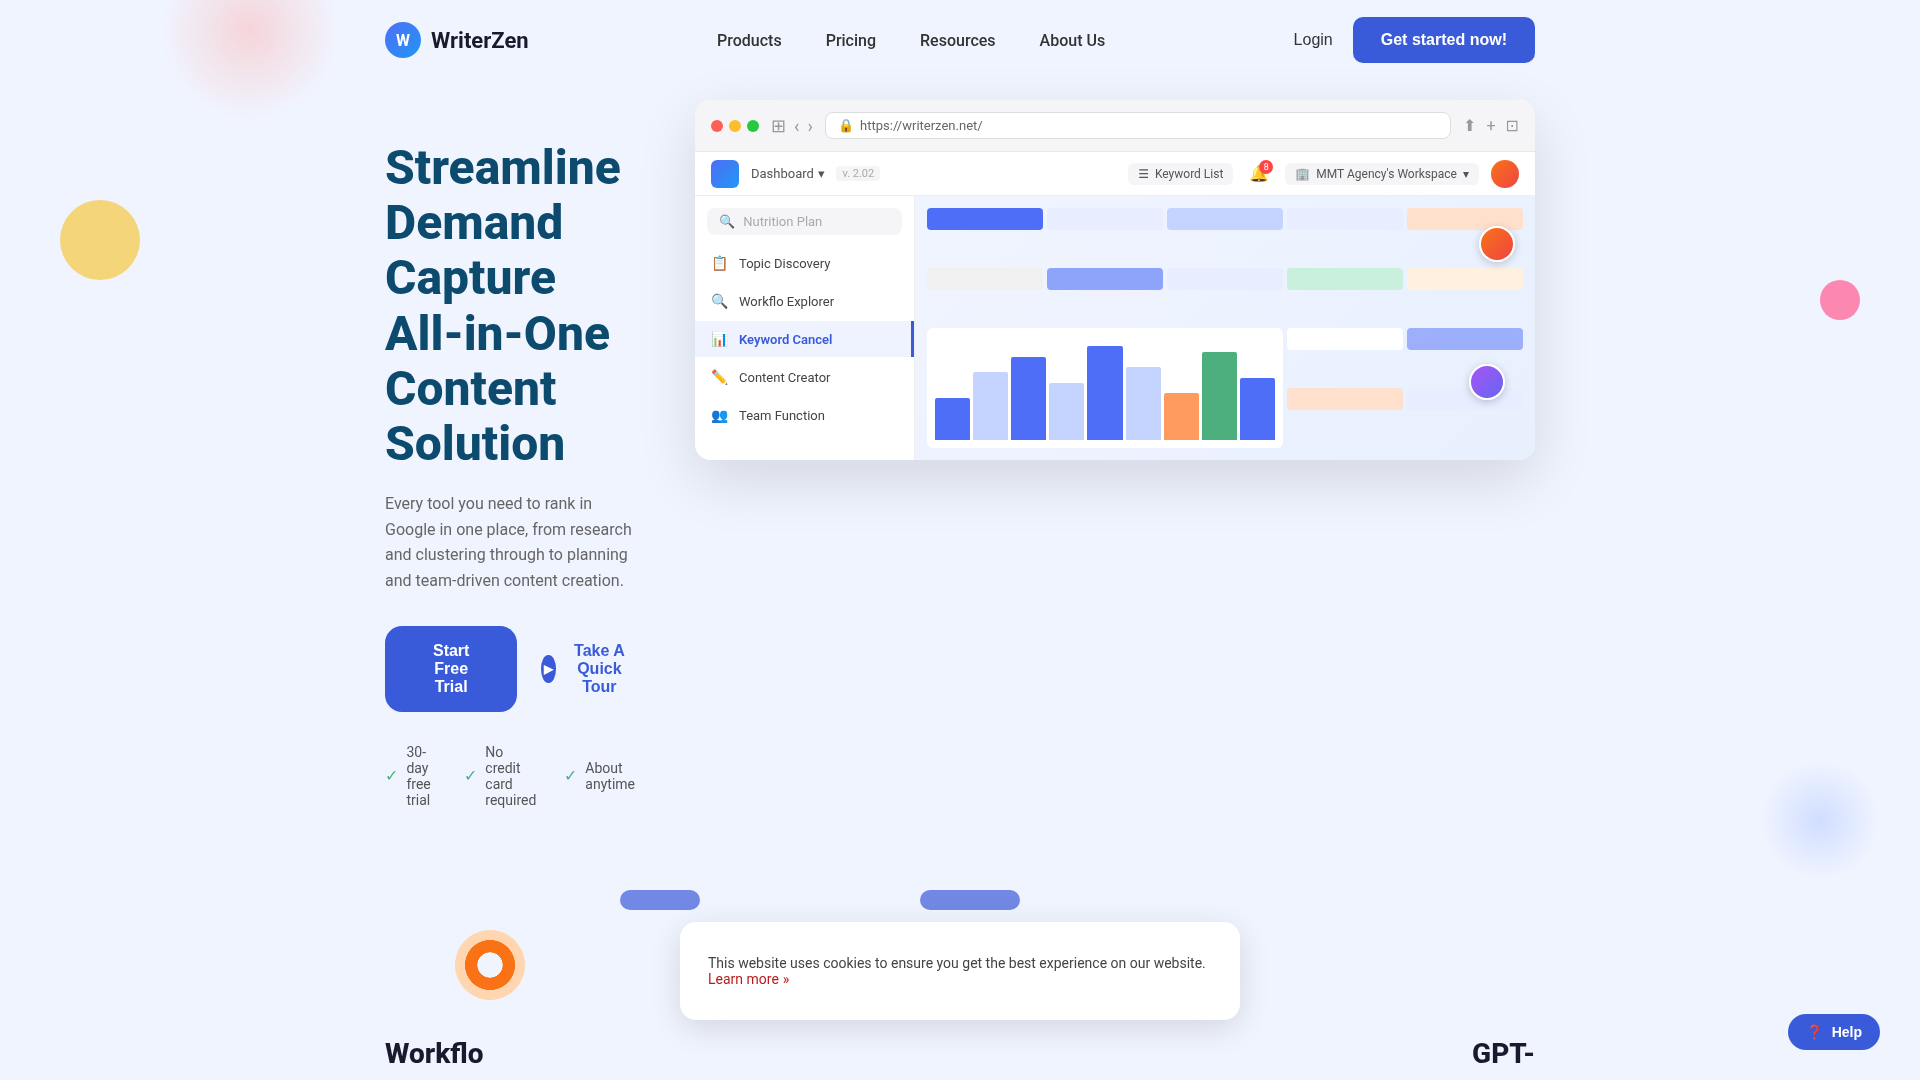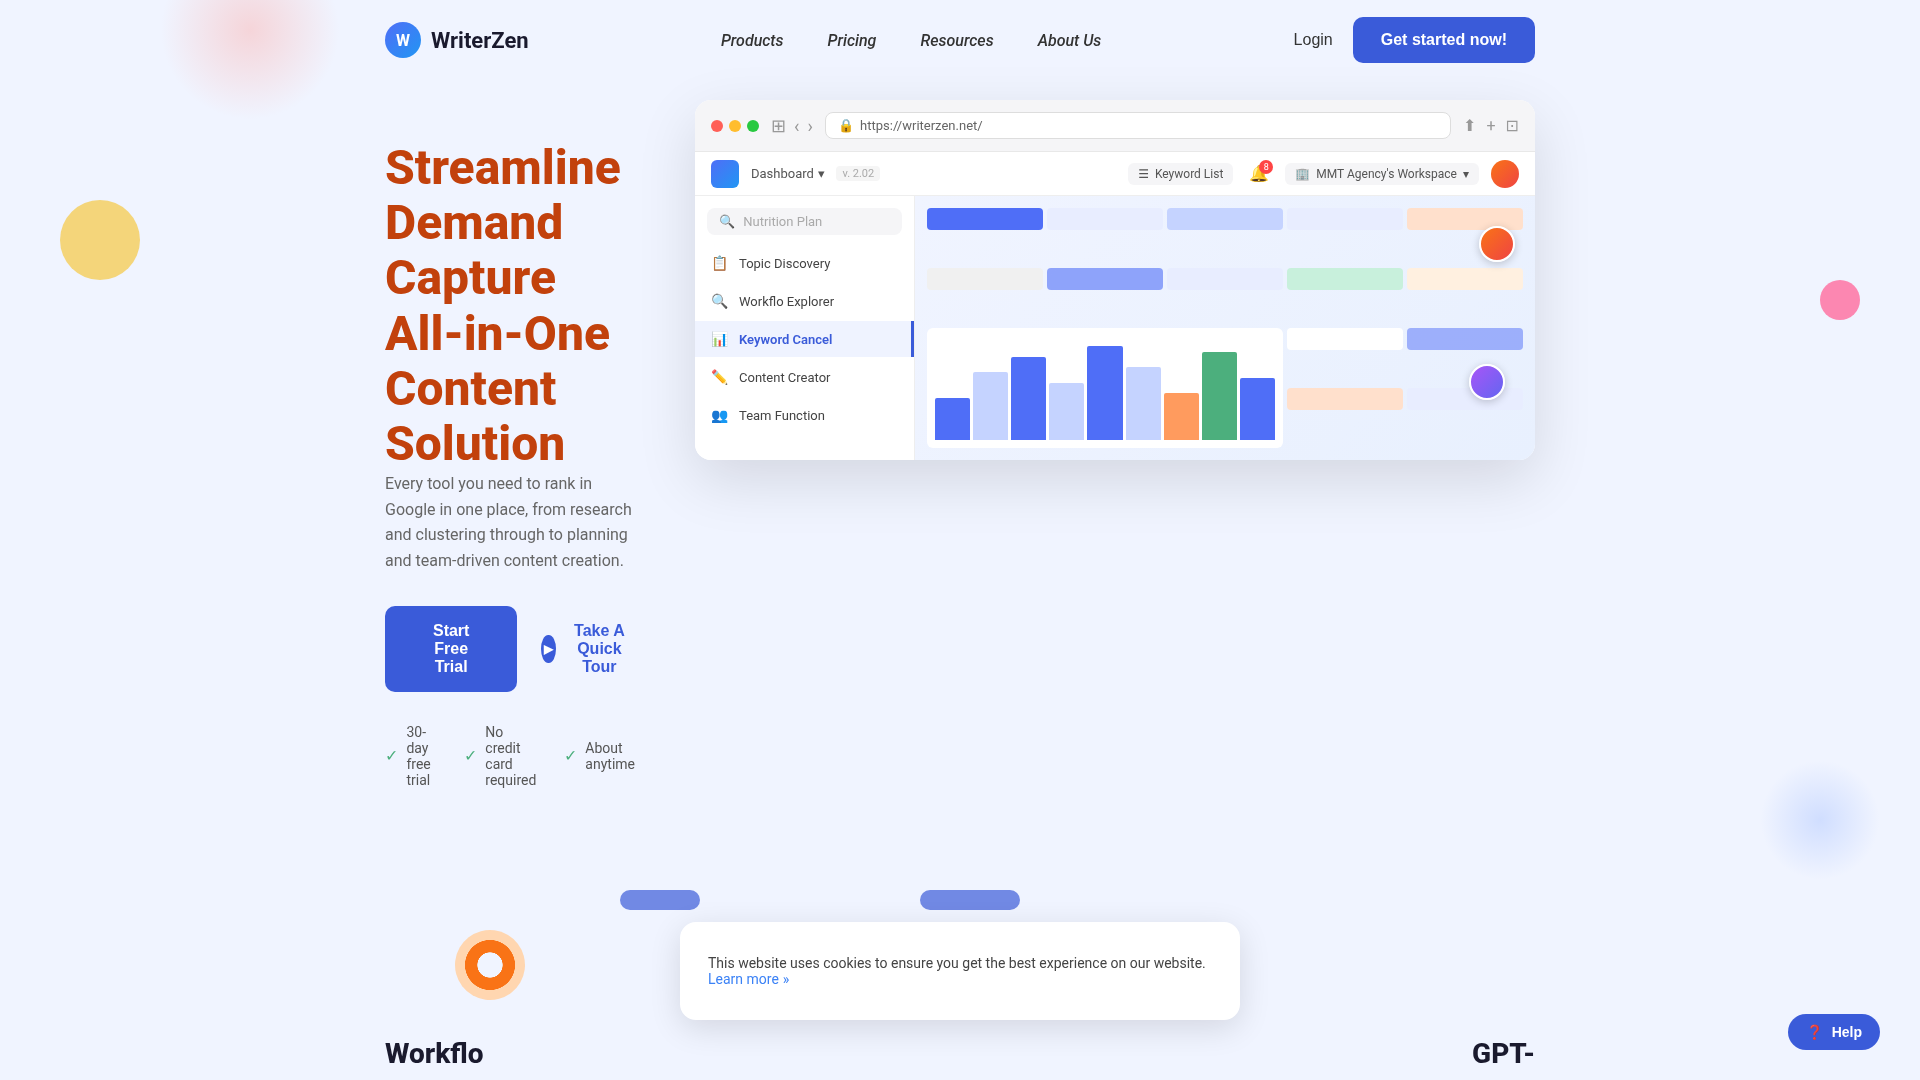--- a/index.html
+++ b/index.html
@@ -74,21 +74,20 @@
     .logo-text {
       font-size: 22px;
       font-weight: 700;
       color: #1a1a2e;
     }
     .nav-links {
       display: flex;
       align-items: flex-end;
       gap: 44px;
       list-style: none;
-      font-style: italic;
     }
     .nav-links a {
       text-decoration: none;
       color: #333;
       font-size: 16px;
       font-weight: 500;
       cursor: pointer;
     }
     .nav-right {
       display: flex;
@@ -360,41 +359,42 @@
     }
     .hero-wrapper {
       display: flex;
       align-items: flex-start;
       width: 100%;
       max-width: 1150px;
     }
     .hero-heading {
       font-size: 48px;
       font-weight: 800;
-      color: #c2410c;
+      color: #0c4a6e;
       line-height: 1.15;
+      margin-bottom: 20px;
     }
     .hero-desc {
       font-size: 16px;
       color: #666;
       line-height: 1.6;
       margin-bottom: 32px;
       max-width: 380px;
     }
     .hero-btns {
       display: flex;
       align-items: center;
       gap: 24px;
       margin-bottom: 32px;
     }
     .start-trial-btn {
       background: #3a5bd9;
       color: white;
       border: none;
-      border-radius: 10px;
+      border-radius: 17px;
       padding: 16px 36px;
       font-size: 16px;
       font-weight: 600;
       cursor: pointer;
     }
     .quick-tour-btn {
       background: transparent;
       border: none;
       color: #3a5bd9;
       font-size: 16px;
@@ -445,21 +445,21 @@
       align-items: center;
       gap: 16px;
       z-index: 100;
       min-width: 560px;
     }
     .cookie-text {
       font-size: 14px;
       color: #444;
     }
     .learn-more-link {
-      color: #3b82f6;
+      color: #b91c1c;
       font-size: 14px;
       cursor: pointer;
       display: flex;
       align-items: center;
       gap: 4px;
     }
 
     
     .help-btn {
       position: absolute;

